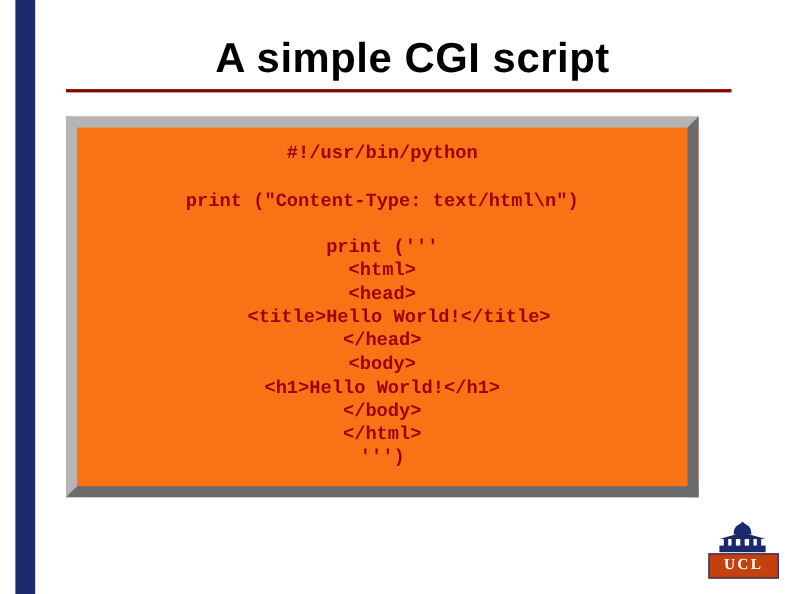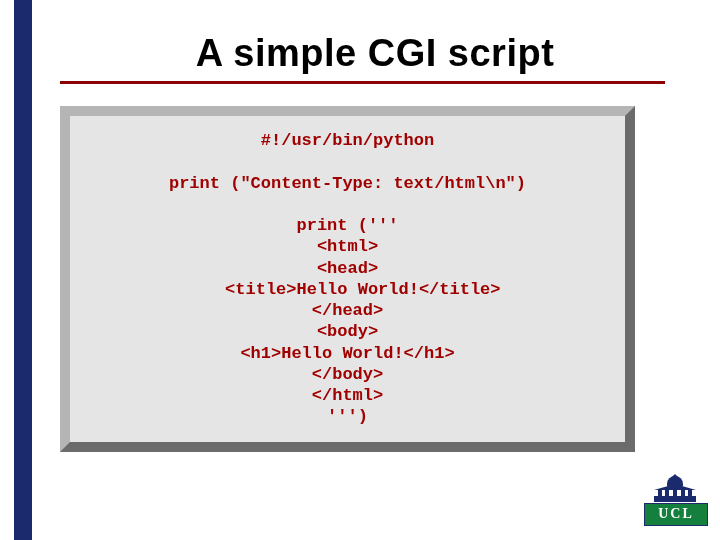--- a/index.html
+++ b/index.html
@@ -43,21 +43,21 @@
   .codebox-wrap {
     margin-top: 22px;
     width: 575px;
   }
   .codebox {
     
     border-top: 10px solid #b5b5b5;
     border-left: 10px solid #b5b5b5;
     border-right: 10px solid #6b6b6b;
     border-bottom: 10px solid #6b6b6b;
-    background: #e5e5e5;
+    background: #f97316;
     padding: 14px 18px;
     box-sizing: border-box;
   }
   .codebox pre {
     margin: 0;
     font-family: "Courier New", Courier, monospace;
     font-weight: bold;
     font-size: 17px;
     line-height: 1.25;
     color: #a00000;
@@ -71,21 +71,21 @@
     text-align: center;
   }
   .logo-dome {
     width: 46px;
     height: 30px;
     margin: 0 auto;
   }
   .logo-dome svg { display: block; }
   .logo-banner {
     margin-top: -2px;
-    background: #15803d;
+    background: #c2410c;
     color: #fff;
     font-family: Georgia, "Times New Roman", serif;
     font-weight: bold;
     font-size: 14px;
     letter-spacing: 2px;
     padding: 2px 4px 3px 4px;
     border: 1px solid #1a2a6c;
     display: inline-block;
     width: 54px;
   }

